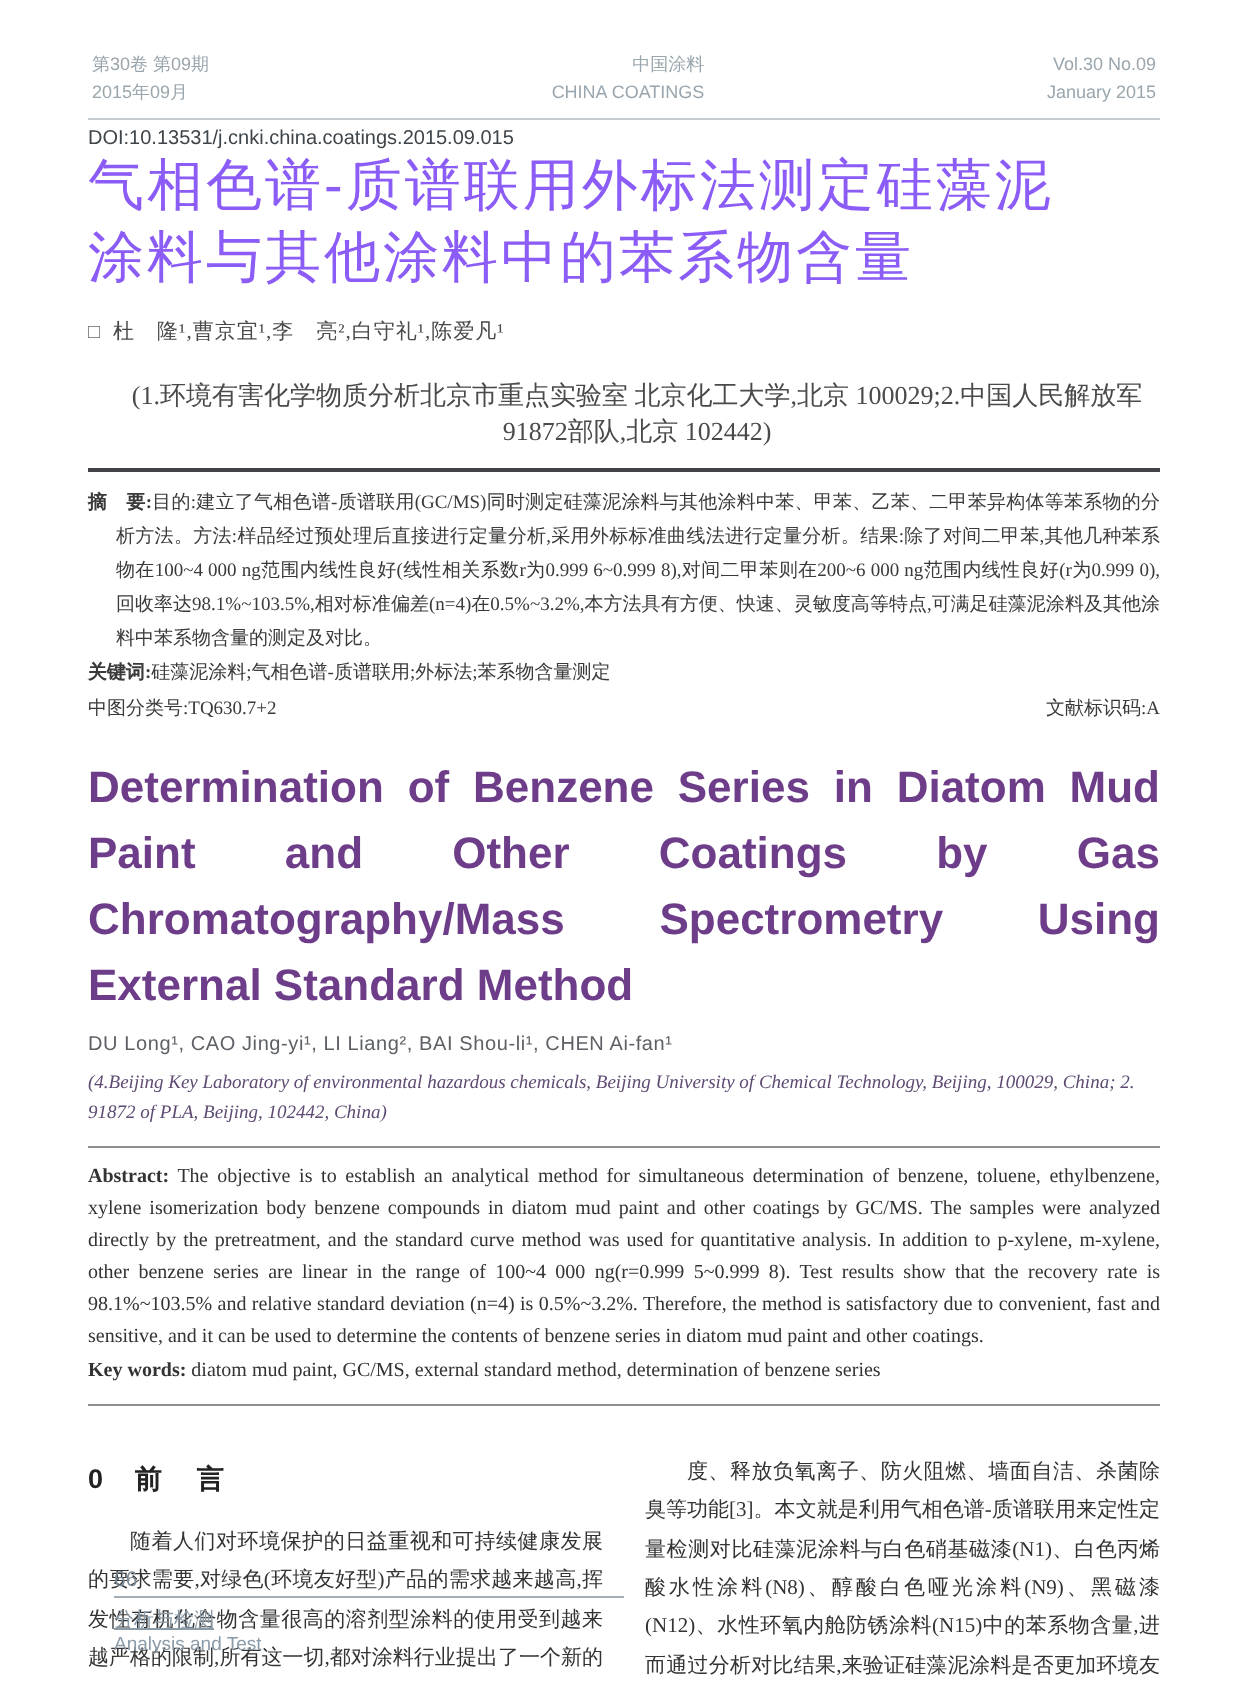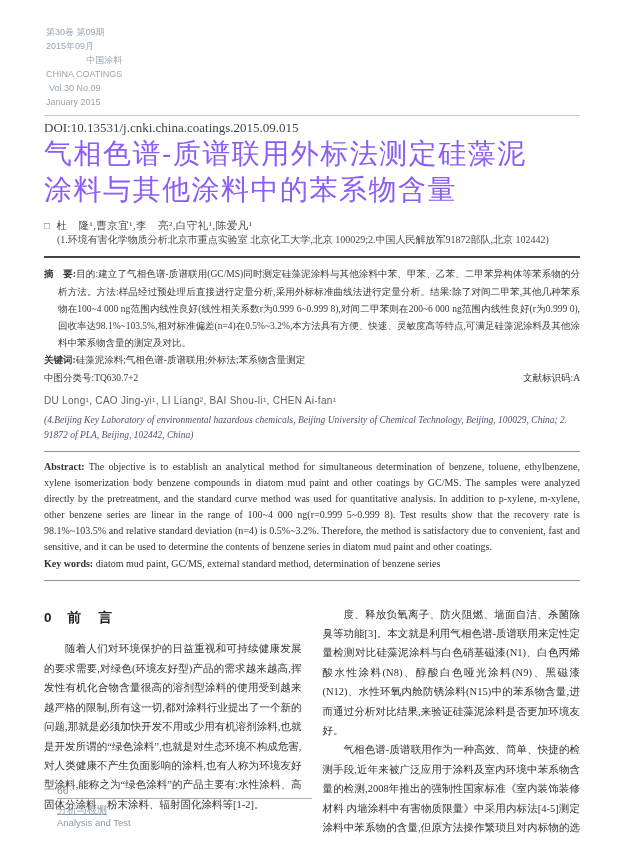--- a/index.html
+++ b/index.html
@@ -14,41 +14,40 @@
     overflow: hidden;
     box-shadow: 0 0 4px rgba(0,0,0,.15);
   }
   
   .journal-header {
     display: flex; justify-content: space-between; align-items: flex-start;
     color: #9aa6ae; font-size: 9px; line-height: 1.55;
     font-family: "Liberation Sans", sans-serif;
     padding: 0 2px 5px 2px;
     border-bottom: 1px solid #c4ccd1;
-    flex-direction: column;
   }
   .jh-left  { text-align: left;  }
   .jh-center{ text-align: right;}
   .jh-right { text-align: right; }
   .doi-line {
-    margin-top: 4px; font-size: 13px; color: #3e454a;
-    font-family: Liberation Serif, serif;
+    margin-top: 4px; font-size: 10px; color: #3e454a;
+    font-family: Liberation Sans, sans-serif;
   }
   
   .title-cn {
     color: #8b5cf6; font-weight: normal;
     font-size: 28px; line-height: 1.3; letter-spacing: 1.5px;
     font-family: "Liberation Sans", sans-serif;
   }
   .authors-cn {
     margin-top: 11px; font-size: 10.5px; color: #4a4a4a;
     letter-spacing: .5px;
   }
   .square-bullet { color: #6a6a6a; margin-right: 6px; font-size: 10px; }
-  .affil-cn { margin-top: 0; font-size: 10px; color: #4a4a4a; padding-left: 13px; }
+  .affil-cn { margin-top: 16px; font-size: 13px; color: #4a4a4a; padding-left: 13px; text-align: center; }
   .rule-dark { border-top: 2px solid #424248; margin-top: 9px; }
   
   .abstract-cn {
     margin-top: 8px; font-size: 9.5px; line-height: 1.8;
     color: #3a3a3a; text-align: justify;
   }
   .abstract-cn .hang { padding-left: 14px; text-indent: -14px; }
   .label-cn { font-weight: bold; }
   .meta-line {
     display: flex; justify-content: space-between;
@@ -138,20 +137,21 @@
     </div>
     <div>
       <span class="label-cn">关键词:</span><span>硅藻泥涂料;气相色谱-质谱联用;外标法;苯系物含量测定</span>
     </div>
     <div class="meta-line">
       <span>中图分类号:TQ630.7+2</span>
       <span>文献标识码:A</span>
     </div>
   </div>
 
+  <div class="title-en">Determination of Benzene Series in Diatom Mud Paint and Other Coatings by Gas Chromatography/Mass Spectrometry Using External Standard Method</div>
   <div class="authors-en">DU Long¹, CAO Jing-yi¹, LI Liang², BAI Shou-li¹, CHEN Ai-fan¹</div>
   <div class="affil-en">(4.Beijing Key Laboratory of environmental hazardous chemicals, Beijing University of Chemical Technology, Beijing, 100029, China; 2. 91872 of PLA, Beijing, 102442, China)</div>
 
   <div class="rule-thin"></div>
 
   <div class="abstract-en">
     <div>
       <span class="label-en">Abstract:</span>
       <span>The objective is to establish an analytical method for simultaneous determination of benzene, toluene, ethylbenzene, xylene isomerization body benzene compounds in diatom mud paint and other coatings by GC/MS. The samples were analyzed directly by the pretreatment, and the standard curve method was used for quantitative analysis. In addition to p-xylene, m-xylene, other benzene series are linear in the range of 100~4 000 ng(r=0.999 5~0.999 8). Test results show that the recovery rate is 98.1%~103.5% and relative standard deviation (n=4) is 0.5%~3.2%. Therefore, the method is satisfactory due to convenient, fast and sensitive, and it can be used to determine the contents of benzene series in diatom mud paint and other coatings.</span>
     </div>

